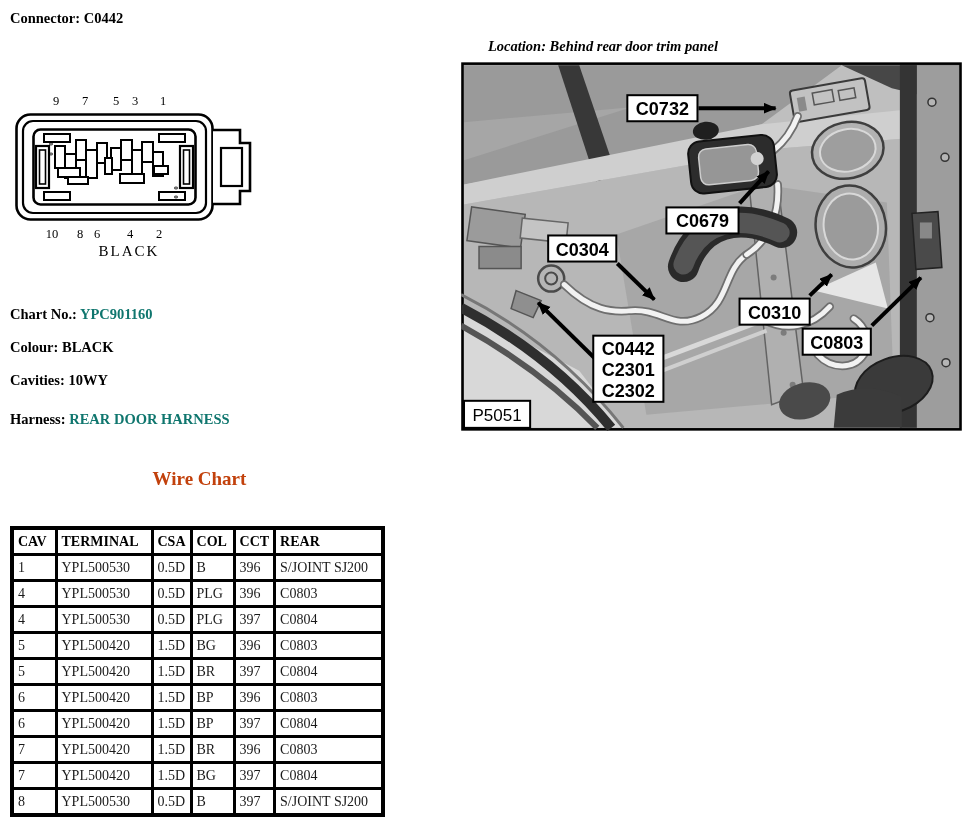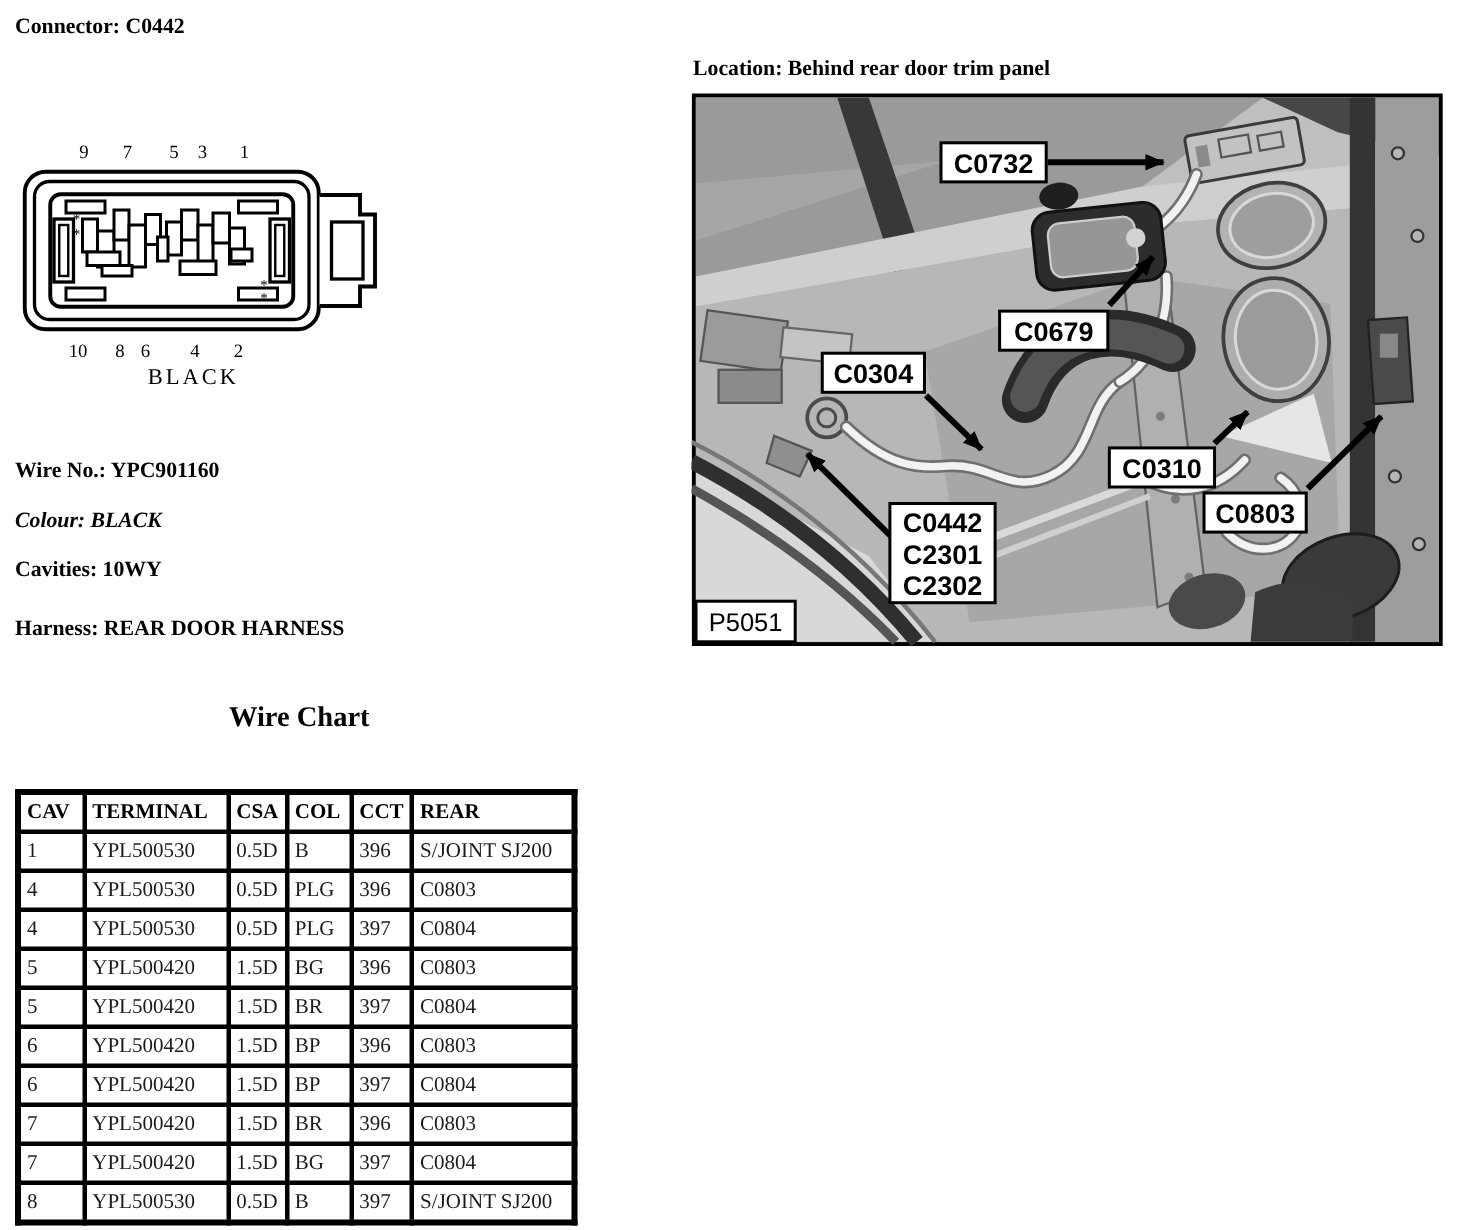--- a/index.html
+++ b/index.html
@@ -7,30 +7,30 @@
   body {
     width: 976px; height: 820px;
     font-family: "Liberation Serif", serif;
     position: relative; overflow: hidden;
   }
   .page { position: absolute; left: 0; top: 0; width: 896px; height: 820px; background: #fff; }
 
   .hline { position: absolute; font-weight: bold; font-size: 14.5px; color: #000; white-space: nowrap; }
   .h-connector { left: 10px; top: 10px; }
   .h-description { left: 462px; top: 10px; }
-  .h-location { left: 462px; top: 38px; }
+  .h-location { left: 488px; top: 38px; font-style: italic; }
 
   .connector-svg { position: absolute; left: 8px; top: 88px; }
   .dline { position: absolute; left: 10px; font-weight: bold; font-size: 14.5px; white-space: nowrap; }
-  .d0 { top: 306px; } .d1 { top: 339px; font-style: italic; } .d2 { top: 372px; } .d3 { top: 411px; }
-  .green { color: #000000; text-align: center; }
+  .d0 { top: 306px; } .d1 { top: 339px; } .d2 { top: 372px; } .d3 { top: 411px; }
+  .green { color: #0f766e; text-align: center; }
 
   .wire-title {
     position: absolute; left: 8px; top: 468px; width: 383px;
-    text-align: center; font-weight: bold; font-size: 19px; color: #000000;
+    text-align: center; font-weight: bold; font-size: 19px; color: #c2410c;
   }
 
   table.wire {
     position: absolute; left: 10px; top: 511px;
     border-collapse: collapse; table-layout: fixed;
     border: 4px solid #000;
     font-family: "Liberation Serif", serif;
     margin-top: 15px;
   }
   table.wire th, table.wire td {
@@ -127,21 +127,21 @@
       <text class="pin-num" x="44" y="150" text-anchor="middle">10</text>
       <text class="pin-num" x="72" y="150" text-anchor="middle">8</text>
       <text class="pin-num" x="89" y="150" text-anchor="middle">6</text>
       <text class="pin-num" x="122" y="150" text-anchor="middle">4</text>
       <text class="pin-num" x="151" y="150" text-anchor="middle">2</text>
     </g>
     <text class="conn-color-label" x="121" y="168" text-anchor="middle">BLACK</text>
   </svg>
 
   <div class="dline d0">
-    <span>Wire No.:</span>
+    <span>Chart No.:</span>
     <span class="green">YPC901160</span>
   </div>
   <div class="dline d1">
     <span>Colour:</span>
     <span>BLACK</span>
   </div>
   <div class="dline d2">
     <span>Cavities:</span>
     <span>10WY</span>
   </div>

